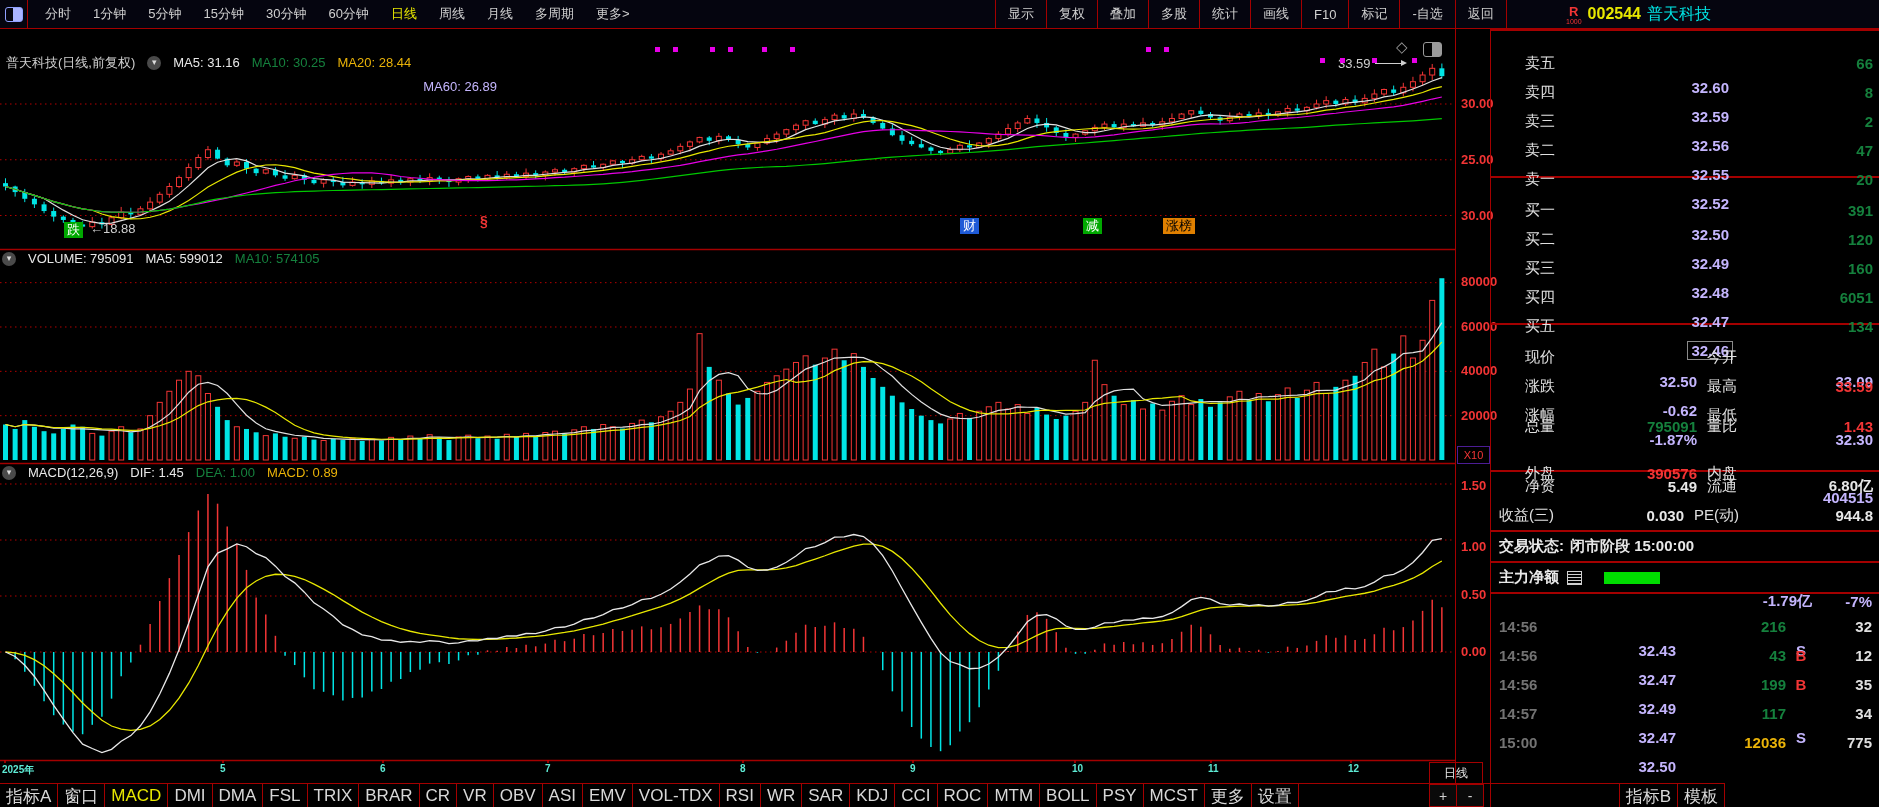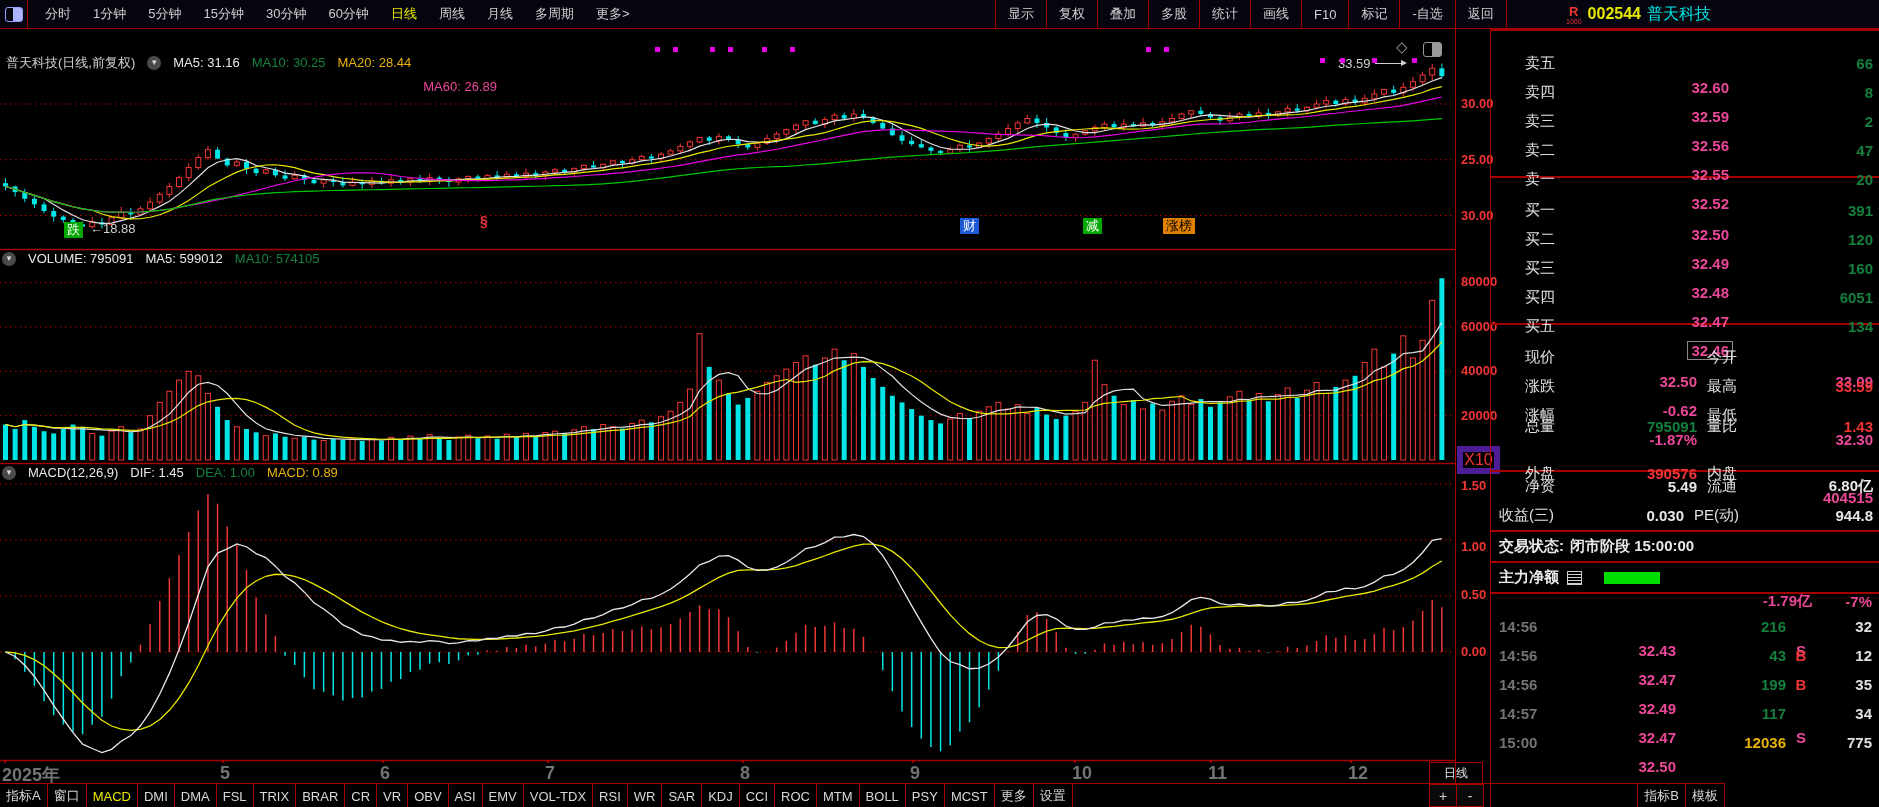--- a/index.html
+++ b/index.html
@@ -1,19 +1,19 @@
 <!DOCTYPE html>
 <html><head>
 <meta charset="utf-8">
 <style>
   html,body{margin:0;padding:0;background:#000;}
   #root{position:relative;width:1879px;height:807px;background:#000;overflow:hidden;
         font-family:"Liberation Sans","DejaVu Sans",sans-serif;color:#d8d8d8;}
   
-  .r{color:#f23535;} .g{color:#ec4899;margin-top:48px;} .y{color:#15803d;} .w{color:#e8e8e8;}
+  .r{color:#f23535;} .g{color:#c4b5fd;margin-top:48px;} .y{color:#15803d;} .w{color:#e8e8e8;}
   .m{color:#eab308;} .gray{color:#cfcfcf;}
   .bold{font-weight:bold;}
   
   .toolbar{position:absolute;left:0;top:0;width:1879px;height:28px;background:#05050f;
            border-bottom:1px solid #a40000;display:flex;align-items:center;font-size:13px;}
   .win-icon{width:16px;height:13px;border:1px solid #8fa0ff;border-radius:3px;margin:0 4px 0 5px;
             background:linear-gradient(90deg,#05050f 0 7px,#aab4ff 7px 100%);}
   .tb-vsep{width:1px;height:28px;background:#a40000;margin-right:6px;}
   .periods{display:flex;align-items:center;gap:0;}
   .period{padding:0 11px;cursor:pointer;color:#d0d0d0;white-space:nowrap;}
@@ -29,30 +29,30 @@
   .stock-name{color:#00e5e5;font-size:16px;}
   
   .pane-head{position:absolute;display:flex;align-items:center;gap:12px;font-size:13px;white-space:nowrap;}
   .circle-ic{width:14px;height:14px;border-radius:50%;background:#4a4a4a;color:#ddd;font-size:9px;
              display:inline-flex;align-items:center;justify-content:center;line-height:1;}
   
   #chart{position:absolute;left:0;top:28px;}
   
   .vaxis{position:absolute;left:1455px;top:29px;width:1px;height:754px;background:#a40000;}
   .axlbl{position:absolute;width:58px;text-align:left;font-size:13px;font-weight:bold;color:#f23535;left:1461px;}
-  .x10box{position:absolute;left:1457px;top:446px;width:31px;height:16px;border:6px solid #4c1d95;
-          color:#f23535;font-size:16px;display:flex;align-items:center;justify-content:center;}
+  .x10box{position:absolute;left:1457px;top:446px;width:31px;height:16px;border:1px solid #4c1d95;
+          color:#f23535;font-size:11px;display:flex;align-items:center;justify-content:center;}
   .rixian{position:absolute;left:1429px;top:762px;width:52px;height:20px;border:1px solid #a40000;
           color:#e8e8e8;font-size:12px;display:flex;align-items:center;justify-content:center;}
   .zoombtn{position:absolute;top:784px;width:26px;height:21px;border:1px solid #a40000;color:#cfcfcf;
            font-size:14px;display:flex;align-items:center;justify-content:center;cursor:pointer;background:#0a0a0a;}
   
-  .datelbl{position:absolute;top:763px;font-size:18px;font-weight:bold;color:#737373;}
+  .datelbl{position:absolute;top:763px;font-size:10px;font-weight:bold;color:#5eead4;}
   .tabbar{position:absolute;left:0;top:783px;width:1725px;height:24px;border-top:1px solid #a40000;
-          display:flex;align-items:stretch;font-size:13px;overflow:hidden;}
+          display:flex;align-items:stretch;font-size:17px;overflow:hidden;}
   .tab{display:flex;align-items:center;padding:0 6px;border-right:1px solid #a40000;color:#d8d8d8;cursor:pointer;white-space:nowrap;}
   .tab.active{color:#e8e800;}
   .tab.pushright{margin-left:auto;}
   
   .anno{position:absolute;font-size:13px;white-space:nowrap;}
   .badge{font-size:13px;padding:0 3px;line-height:16px;}
   .arrowline{display:inline-block;width:30px;height:1px;background:#cfcfcf;position:relative;top:-4px;margin-left:4px;}
   .arrowline:after{content:"";position:absolute;right:-2px;top:-3px;border-left:6px solid #cfcfcf;
                    border-top:3px solid transparent;border-bottom:3px solid transparent;}
   .mdot{position:absolute;width:5px;height:5px;background:#e600e6;}

